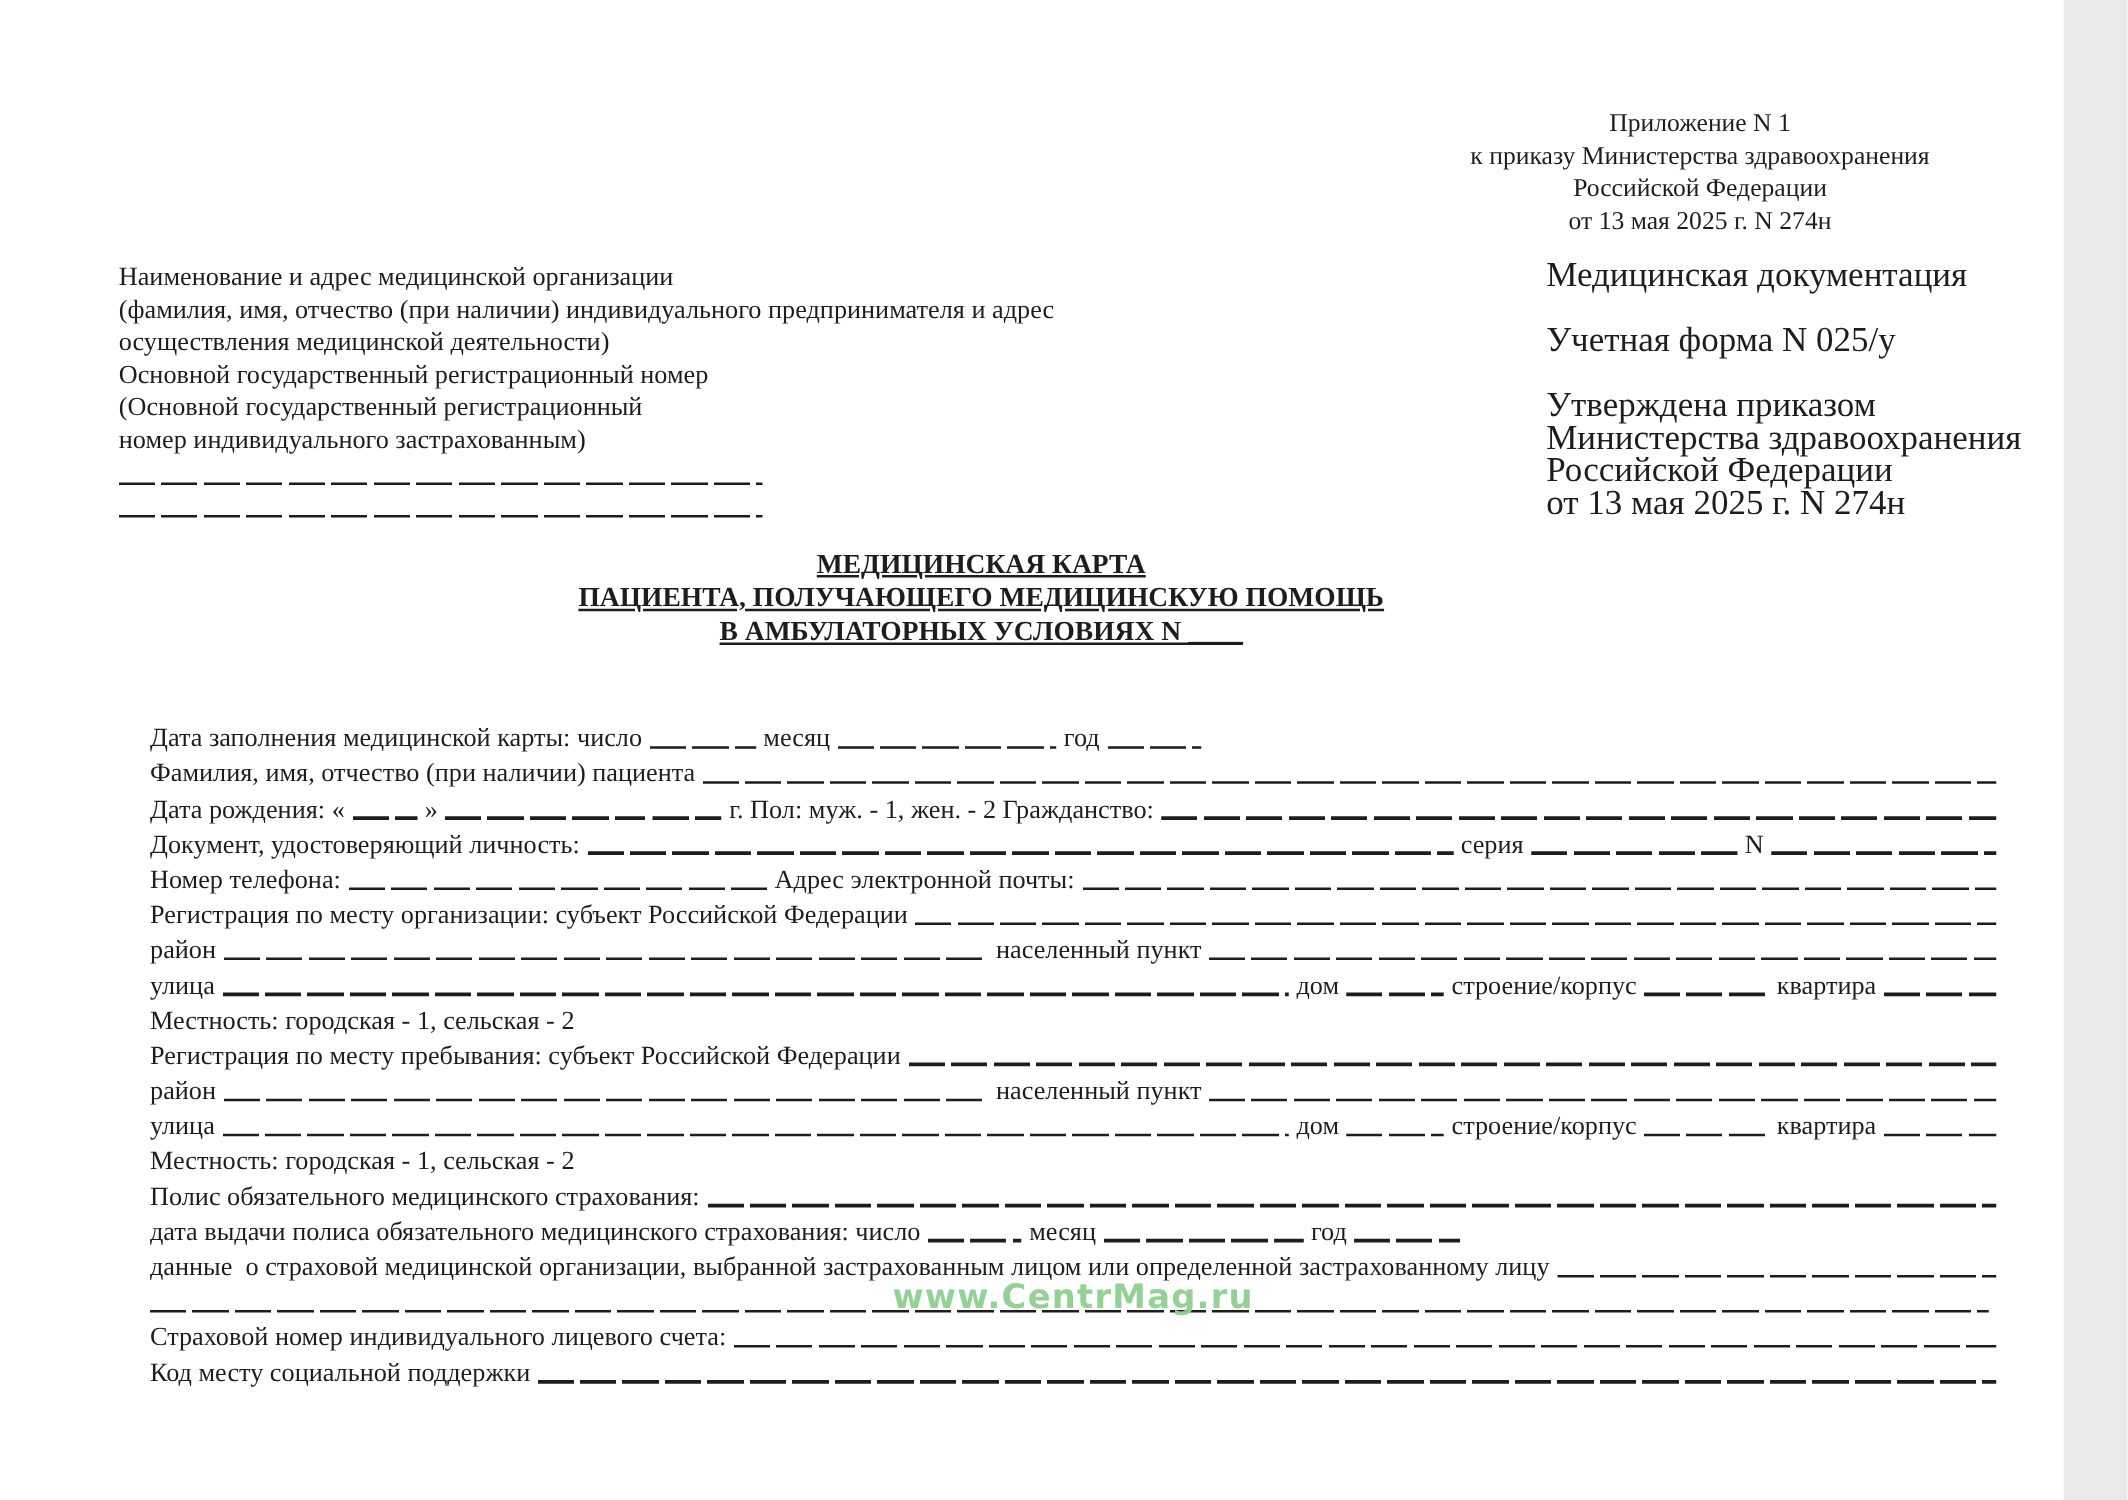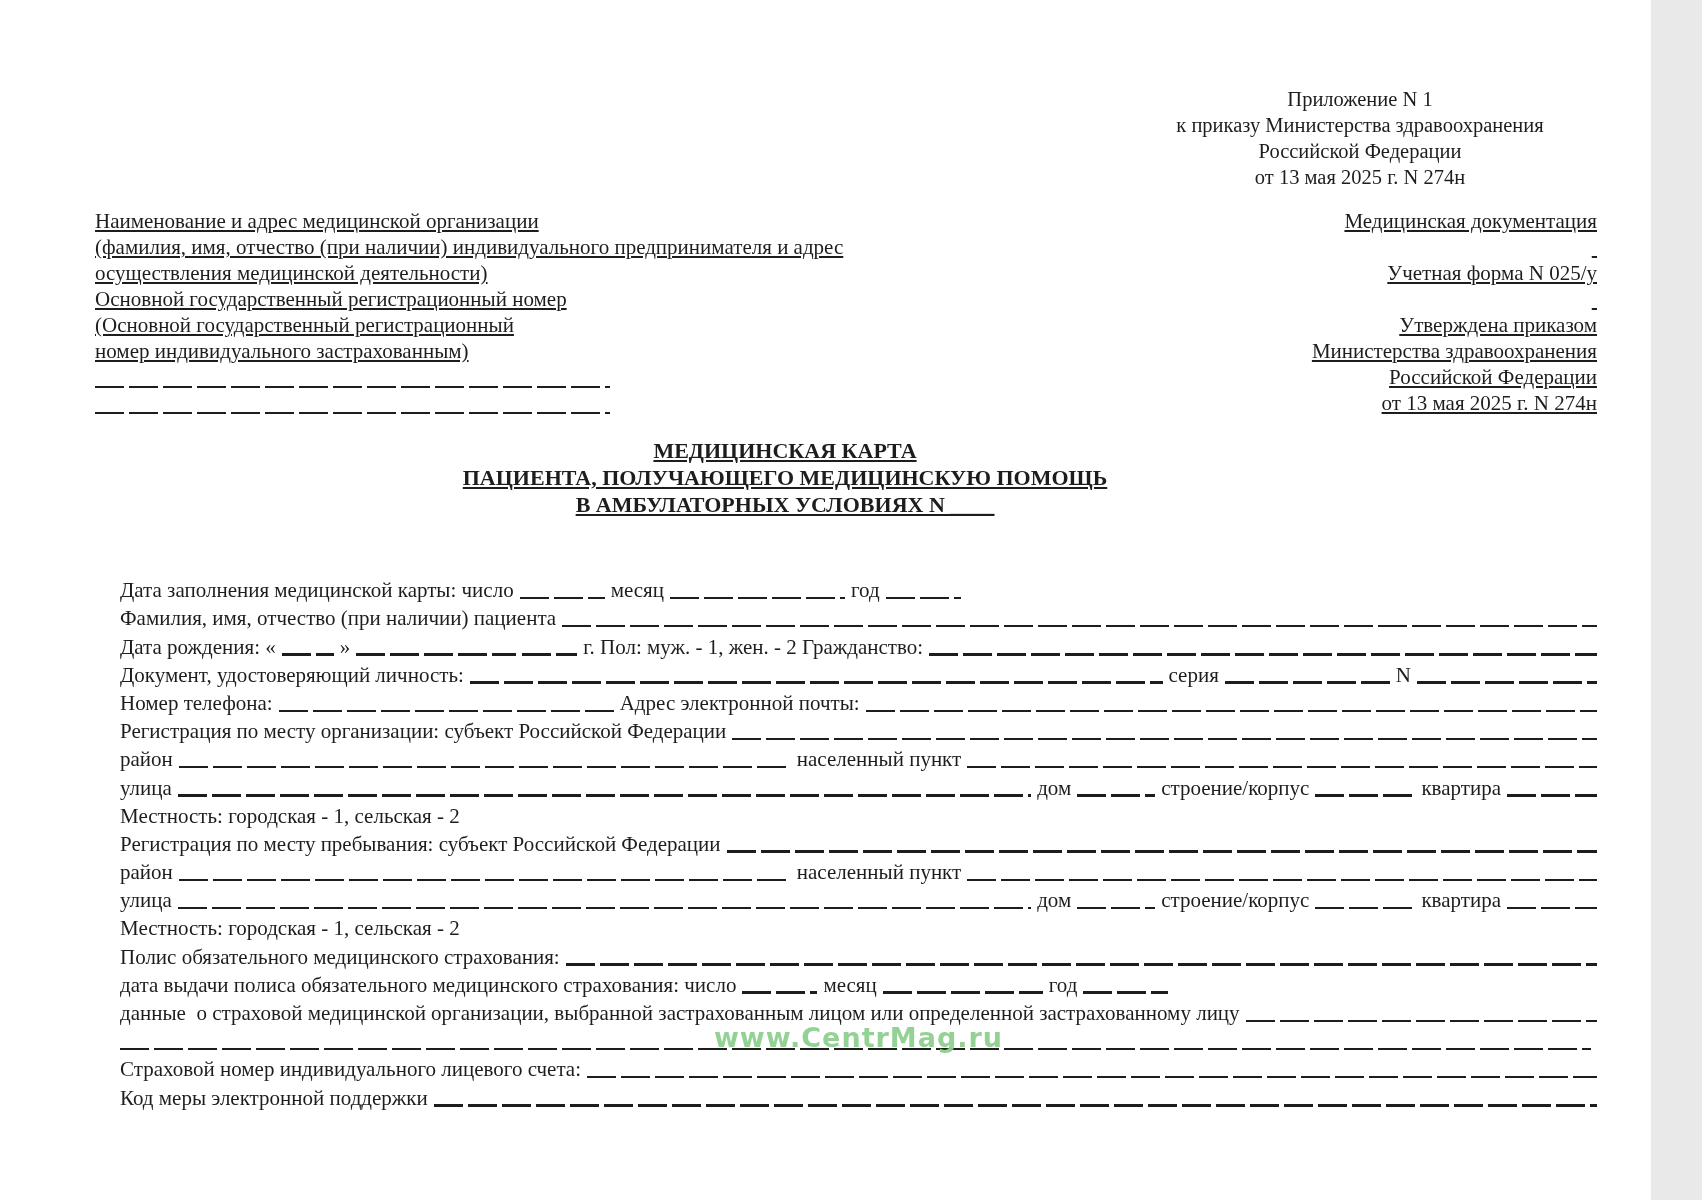--- a/index.html
+++ b/index.html
@@ -22,35 +22,35 @@
   }
   .line{white-space:pre;}
   
   .appendix{
     position:absolute;top:86px;left:1120px;width:480px;
     text-align:center;line-height:26px;font-size:20.5px;
   }
   
   .header-row{
     position:absolute;top:208px;left:95px;width:1502px;
-    display:flex;align-items:flex-start;text-decoration:underline;
+    display:flex;align-items:flex-start;
   }
   .org-col{flex:0 0 auto;line-height:26px;}
   .org-col .line{white-space:nowrap;}
   .org-blanks{margin-top:4px;}
   .org-blank-line{
     position:relative;width:515px;height:20px;margin-top:6px;
   }
   .org-blank-line::before{
     content:"";position:absolute;left:0;right:0;bottom:2px;height:2.4px;
     background-image:repeating-linear-gradient(90deg,var(--ink) 0 29px,rgba(0,0,0,0) 29px 34px);
   }
   .doc-col{
     margin-left:auto;flex:0 0 360px;width:360px;
-    text-align:right;line-height:26px;font-size:21px;
+    text-align:left;line-height:26px;font-size:28px;
   }
   
   .title-block{
     position:absolute;top:437px;left:95px;width:1380px;
     text-align:center;font-weight:bold;font-size:22px;line-height:27px;text-decoration:underline;
   }
   
   .form-body{
     position:absolute;top:575px;left:95px;width:1502px;
   }
@@ -222,18 +222,18 @@
       </div>
       <div class="frow">
         <span class="blank grow"></span>
         <span class="watermark" style="color: rgb(142, 207, 143);">www.CentrMag.ru</span>
       </div>
       <div class="frow">
         <span class="flabel">Страховой номер индивидуального лицевого счета:</span>
         <span class="blank grow"></span>
       </div>
       <div class="frow">
-        <span class="flabel">Код меры электронной поддержки</span>
+        <span class="flabel">Код месту социальной поддержки</span>
         <span class="blank grow"></span>
       </div>
     </div>
 
 </div>
 
 </body></html>

